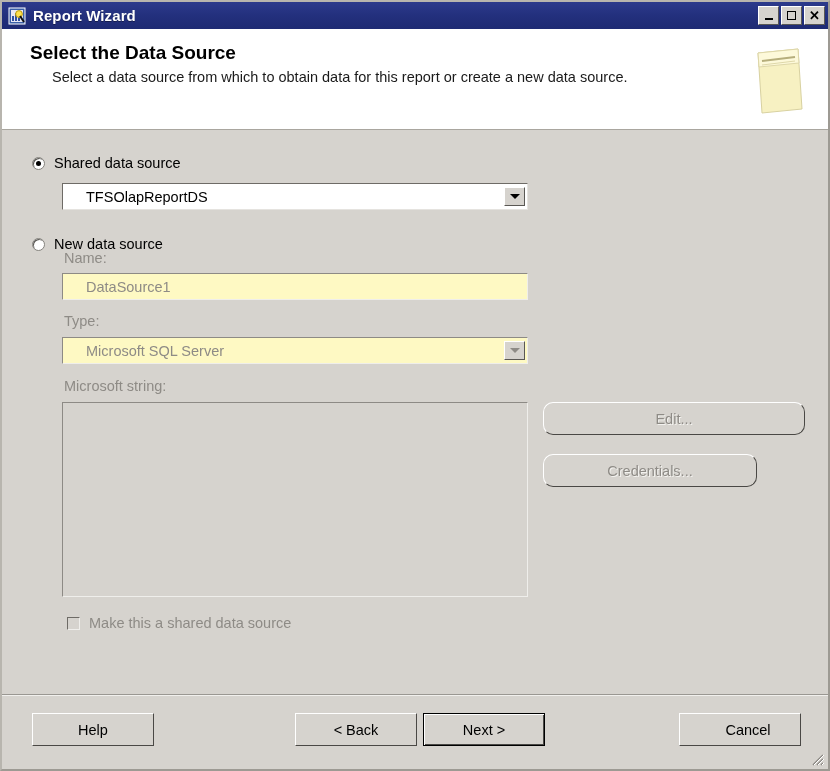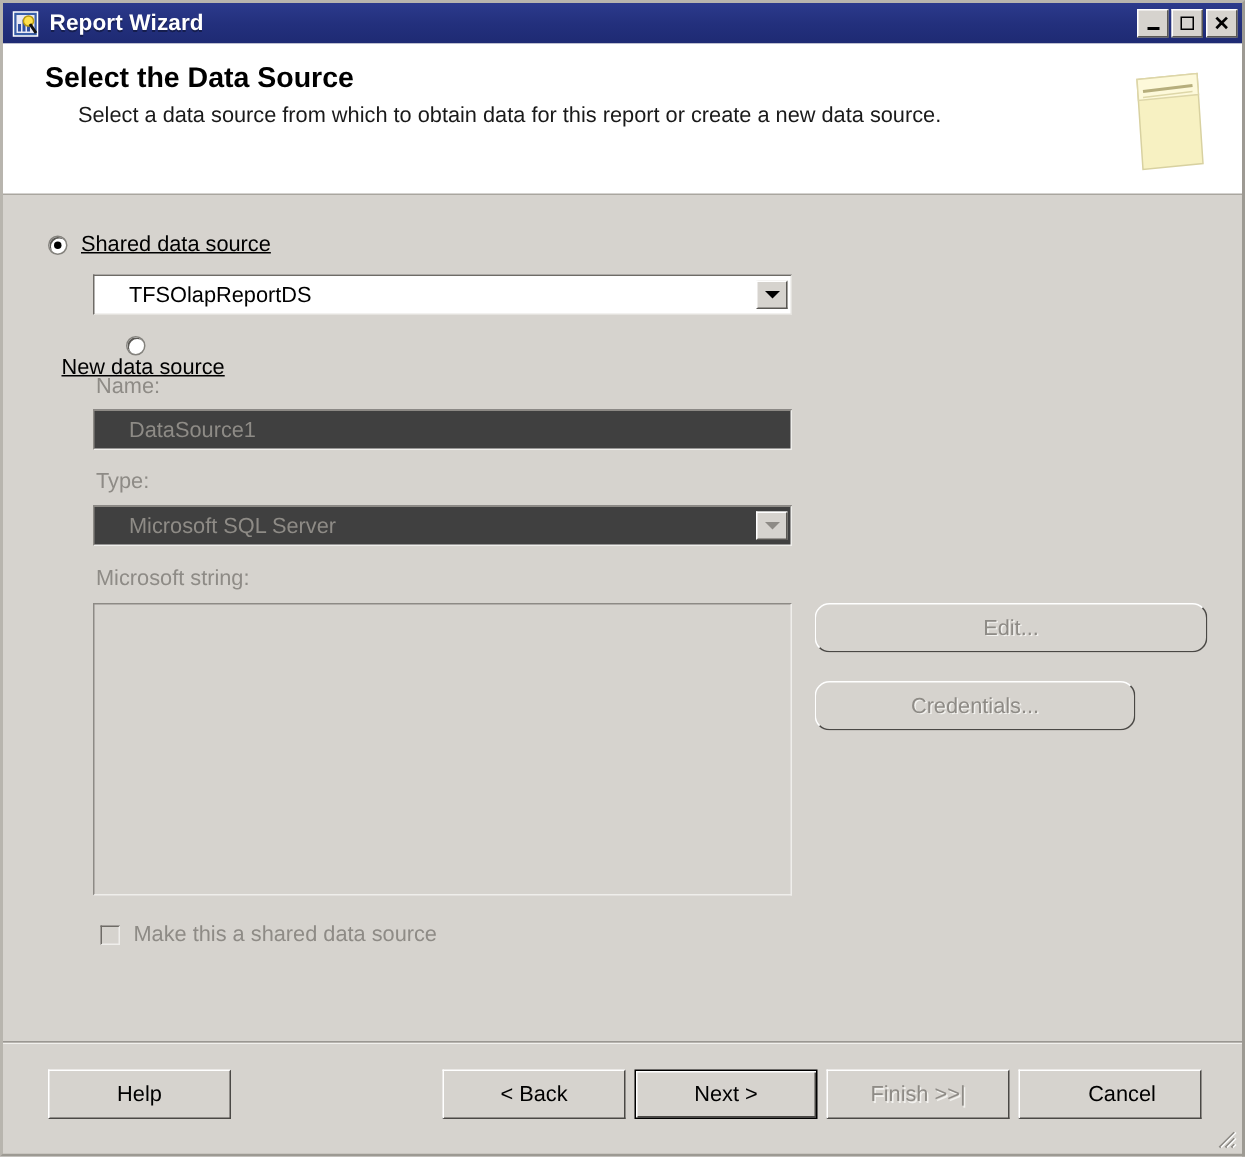--- a/index.html
+++ b/index.html
@@ -165,21 +165,20 @@
     left: 3px; top: 3px;
     width: 5px; height: 5px;
     border-radius: 50%;
     background: #000000;
   }
   .radio-label {
     font-size: 14.5px;
     color: #000000;
     margin-left: 9px;
     white-space: nowrap;
-    text-decoration: underline;
   }
 
   .fld-label {
     position: absolute;
     font-size: 14.5px;
     color: #8e8b86;
     white-space: nowrap;
   }
 
   
@@ -187,21 +186,21 @@
     box-sizing: border-box;
     border: 1px solid;
     border-color: #6e6b66 #e5e3df #e5e3df #6e6b66;
     background: #ffffff;
     position: absolute;
     display: flex;
     align-items: center;
     overflow: hidden;
   }
   .sunken.disabled {
-    background: #404040;
+    background: #fef9c3;
     border-color: #8d8a85 #efeeeb #efeeeb #8d8a85;
   }
   .sunken-text {
     font-size: 14.5px;
     color: #000000;
     padding-left: 23px;
     white-space: nowrap;
   }
   .sunken.disabled .sunken-text {
     color: #8e8b86;
@@ -363,21 +362,21 @@
       <span class="radio-label">Shared data source</span>
     </div>
 
     <div class="sunken" style="left:60px; top:53px; width:466px; height:27px;">
       <span class="sunken-text">TFSOlapReportDS</span>
       <span class="combo-arrow">
         <span class="arrow-dn"></span>
       </span>
     </div>
 
-    <div class="row-radio" style="left:30px; top:94px;flex-direction:column;">
+    <div class="row-radio" style="left:30px; top:106px;">
       <span class="radio"></span>
       <span class="radio-label">New data source</span>
     </div>
 
     <div class="fld-label" style="left:62px; top:120px;">Name:</div>
     <div class="sunken disabled" style="left:60px; top:143px; width:466px; height:27px;">
       <span class="sunken-text">DataSource1</span>
     </div>
 
     <div class="fld-label" style="left:62px; top:183px;">Type:</div>
@@ -399,21 +398,20 @@
       <span class="checkbox"></span>
       <span class="checkbox-label">Make this a shared data source</span>
     </div>
 
   </div>
 
   <div class="footer">
     <button class="btn footer-btn" style="left:30px; width:122px;text-align:center;">Help</button>
     <button class="btn footer-btn default" style="left:421px; width:122px;">Next &gt;</button>
     <button class="btn footer-btn" style="left:293px; width:122px;">&lt; Back</button>
-    <button class="btn footer-btn disabled" style="left:549px; width:122px;">Finish &gt;&gt;|</button>
     <button class="btn footer-btn" style="left:677px; width:122px;padding-left:16px;">Cancel</button>
     <span class="grip">
       <svg width="16" height="16" viewBox="0 0 16 16">
         <g stroke="#8a8782" stroke-width="1.6">
           <line x1="14" y1="4" x2="4" y2="14"></line>
           <line x1="14" y1="8" x2="8" y2="14"></line>
           <line x1="14" y1="12" x2="12" y2="14"></line>
         </g>
         <g stroke="#ffffff" stroke-width="1">
           <line x1="15" y1="4" x2="5" y2="14"></line>

